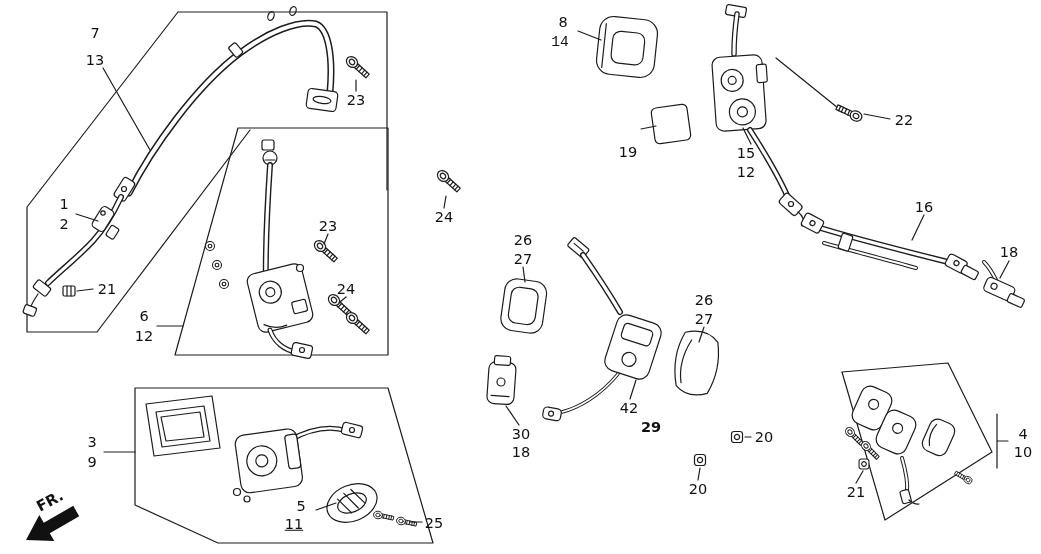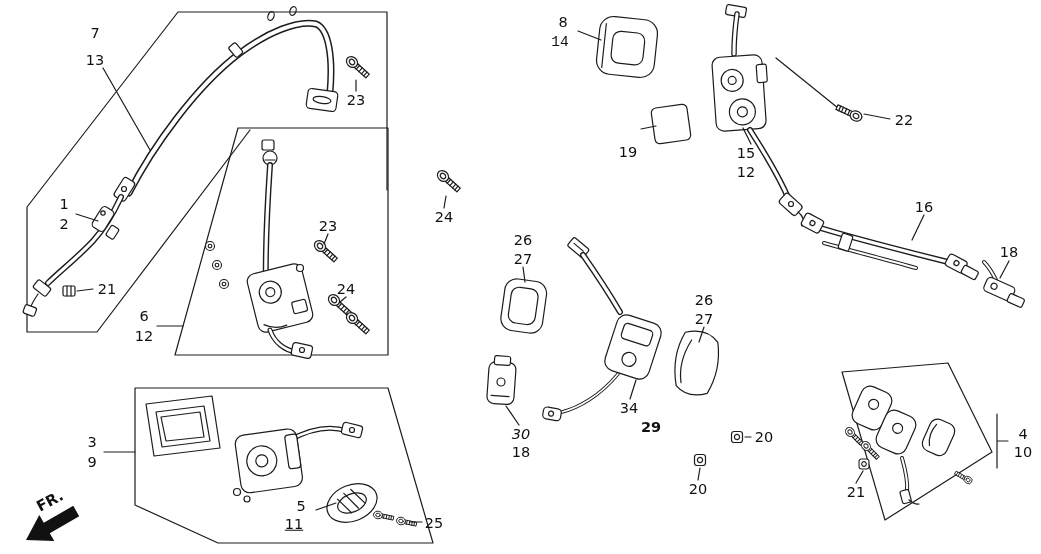--- a/index.html
+++ b/index.html
@@ -327,23 +327,23 @@
       <div class="part-label" style="left: 444px; top: 217px;">24</div>
       <div class="part-label" style="left: 746px; top: 153px;">15</div>
       <div class="part-label" style="left: 746px; top: 172px;">12</div>
       <div class="part-label" style="left: 904px; top: 120px;">22</div>
       <div class="part-label" style="left: 924px; top: 207px;">16</div>
       <div class="part-label" style="left: 1009px; top: 252px;">18</div>
       <div class="part-label" style="left: 523px; top: 240px;">26</div>
       <div class="part-label" style="left: 523px; top: 259px;">27</div>
       <div class="part-label" style="left: 704px; top: 300px;">26</div>
       <div class="part-label" style="left: 704px; top: 319px;">27</div>
-      <div class="part-label" style="left: 629px; top: 408px;">34</div>
+      <div class="part-label" style="left: 629px; top: 408px;">42</div>
       <div class="part-label" style="left: 651px; top: 427px; font-weight: bold;">29</div>
-      <div class="part-label" style="left: 521px; top: 434px; font-style: italic;">30</div>
+      <div class="part-label" style="left: 521px; top: 434px;">30</div>
       <div class="part-label" style="left: 521px; top: 452px;">18</div>
       <div class="part-label" style="left: 764px; top: 437px;">20</div>
       <div class="part-label" style="left: 698px; top: 489px;">20</div>
       <div class="part-label" style="left: 1023px; top: 434px;">4</div>
       <div class="part-label" style="left: 1023px; top: 452px;">10</div>
       <div class="part-label" style="left: 856px; top: 492px;">21</div>
     </div>
 
   <div class="fr-label">FR.</div>
 </div>

